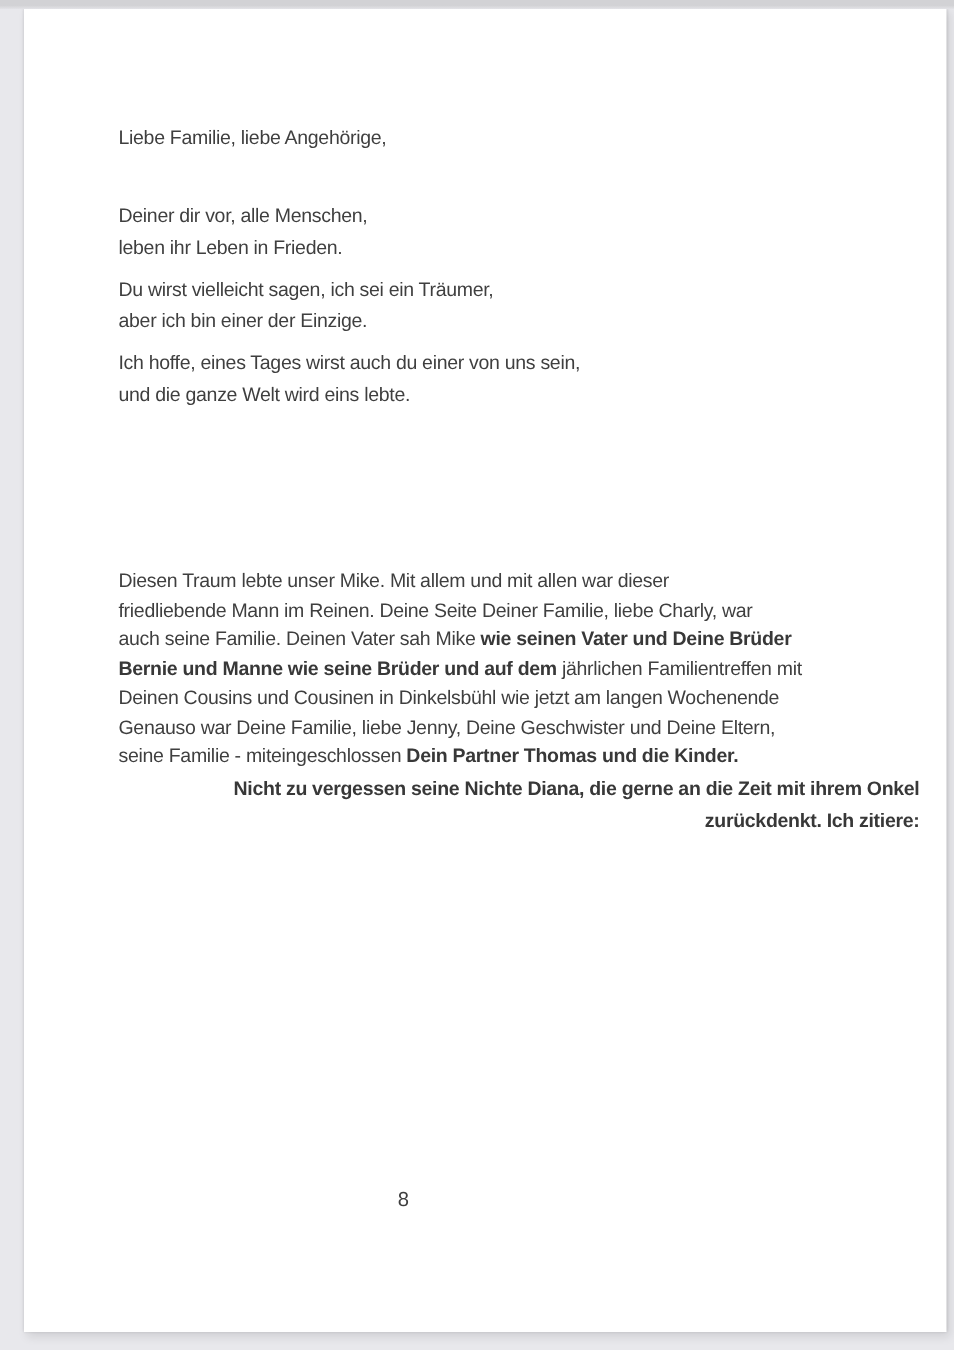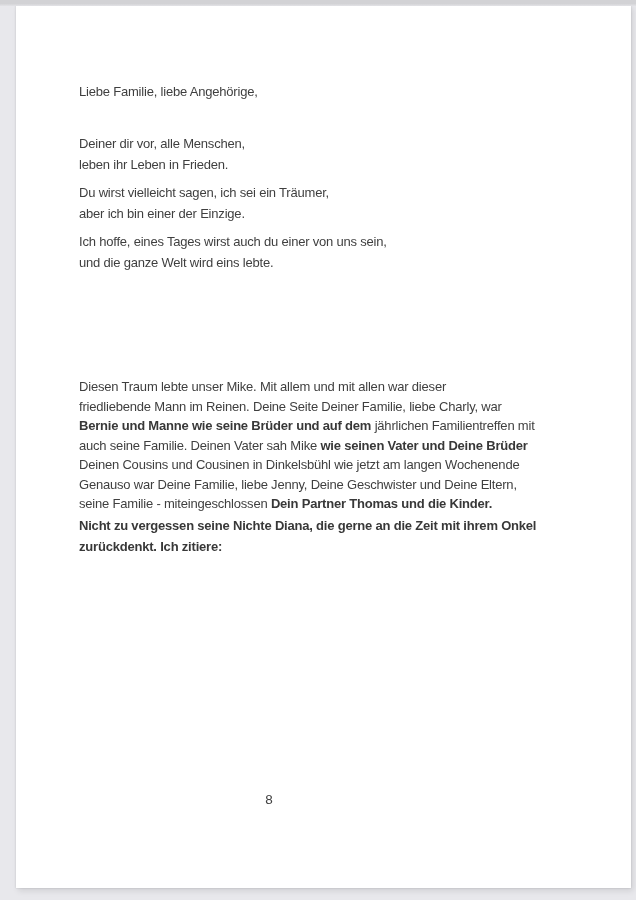--- a/index.html
+++ b/index.html
@@ -29,21 +29,21 @@
   }
   .tblock{
     position:absolute;left:63px;right:18px;
     font-size:13px;letter-spacing:-0.2px;
     white-space:nowrap;
   }
   .greeting{top:76px;line-height:21px;}
   .poem{top:128px;line-height:21px;}
   .poem .stanza{margin-bottom:7px;}
   .main-para{top:348px;line-height:19.5px;margin-top:24px;}
-  .closing{top:511px;line-height:20.5px;font-weight:700;color:#383838;}
+  .closing{top:511px;line-height:20.5px;font-weight:700;color:#383838;text-align:right;}
   .bold{font-weight:700;color:#383838;}
   .pagenum{
     position:absolute;left:243px;top:784px;width:20px;
     text-align:center;font-size:13.5px;line-height:21px;
   }
 </style>
 </head>
 <body>
 
 <div class="top-strip"></div>
@@ -62,22 +62,22 @@
       </div>
       <div class="stanza">
         <div>Ich hoffe, eines Tages wirst auch du einer von uns sein,</div>
         <div>und die ganze Welt wird eins lebte.</div>
       </div>
     </div>
 
   <div class="tblock main-para" id="mainpara">
       <div><span>Diesen Traum lebte unser Mike. Mit allem und mit allen war dieser</span></div>
       <div><span>friedliebende Mann im Reinen. Deine Seite Deiner Familie, liebe Charly, war</span></div>
+      <div><span>auch seine Familie. Deinen Vater sah Mike </span><span class="bold">wie seinen Vater und Deine Brüder</span></div>
       <div><span class="bold">Bernie und Manne wie seine Brüder und auf dem</span><span> jährlichen Familientreffen mit</span></div>
-      <div><span>auch seine Familie. Deinen Vater sah Mike </span><span class="bold">wie seinen Vater und Deine Brüder</span></div>
       <div><span>Deinen Cousins und Cousinen in Dinkelsbühl wie jetzt am langen Wochenende</span></div>
       <div><span>Genauso war Deine Familie, liebe Jenny, Deine Geschwister und Deine Eltern,</span></div>
       <div><span>seine Familie - miteingeschlossen </span><span class="bold">Dein Partner Thomas und die Kinder.</span></div>
     </div>
 
   <div class="tblock closing" id="closing">
       <div>Nicht zu vergessen seine Nichte Diana, die gerne an die Zeit mit ihrem Onkel</div>
       <div>zurückdenkt. Ich zitiere:</div>
     </div>
 

